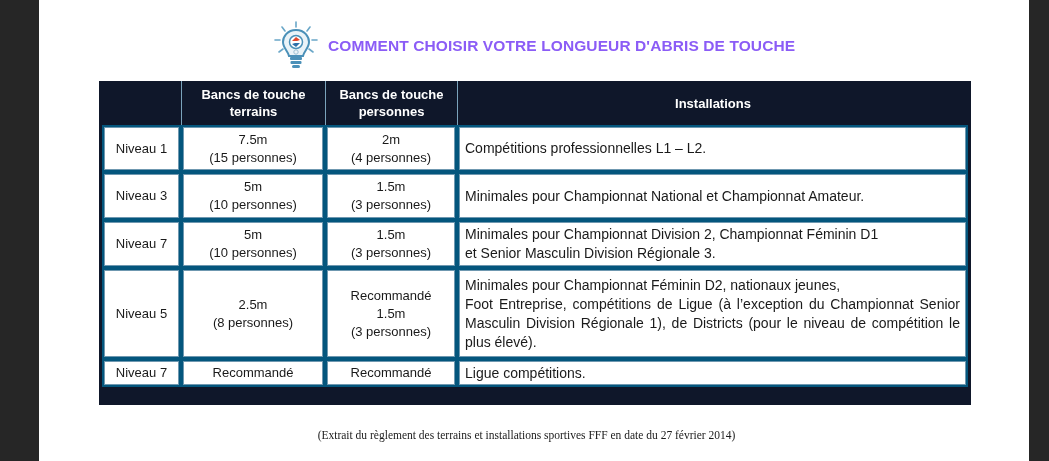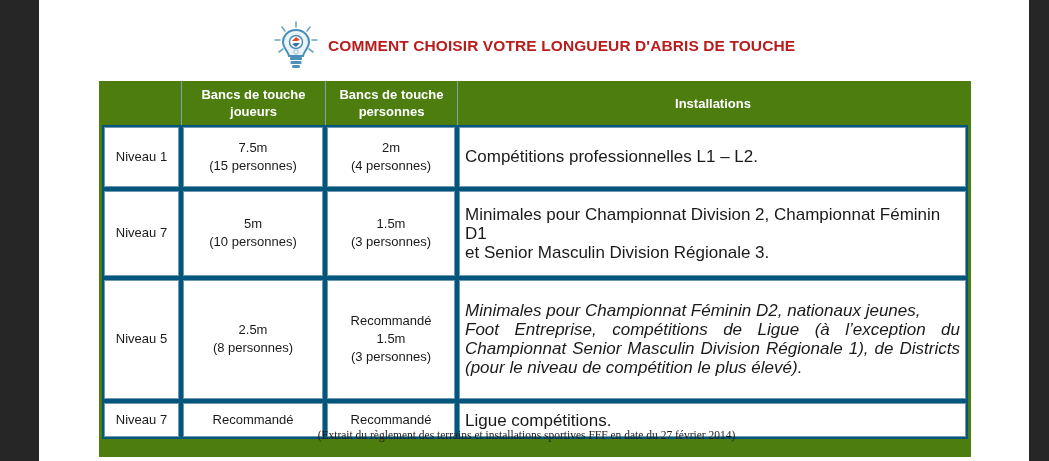--- a/index.html
+++ b/index.html
@@ -21,25 +21,25 @@
       position: absolute; left: 39px; top: 0; width: 990px; height: 461px;
       background: #ffffff;
     }
     .title-row {
       position: absolute; left: 272px; top: 20px; height: 52px;
       display: flex; align-items: center;
     }
     .bulb { width: 48px; height: 52px; margin-right: 8px; }
     .title {
       font-family: "Liberation Sans", sans-serif;
-      font-weight: bold; font-size: 15.5px; color: #b91c1c; letter-spacing: 0.1px;
+      font-weight: bold; font-size: 15.5px; color: #8b5cf6; letter-spacing: 0.1px;
     }
     .table-wrap {
-      position: absolute; left: 99px; top: 81px; width: 872px; height: 376px;
-      background: #4d7c0f;
+      position: absolute; left: 99px; top: 81px; width: 872px; height: 324px;
+      background: #0f172a;
       box-sizing: border-box;
       padding: 0 3px 18px 3px;
     }
     table {
       border-collapse: separate; border-spacing: 0;
       width: 100%; height: 100%;
       table-layout: fixed;
     }
     th {
       color: #ffffff; font-weight: bold; font-size: 13px; line-height: 17px;
@@ -47,22 +47,22 @@
       border-left: 1px solid #7aa3bb;
     }
     th:first-child { border-left: none; }
     td {
       background: #ffffff; color: #1a1a1a; font-size: 13px; line-height: 18px;
       text-align: center; vertical-align: middle;
       border: 2px solid #04567d;
       outline: 1px solid #6f98b0; outline-offset: -3px;
       padding: 0 4px;
     }
-    td.inst { text-align: left; padding-left: 6px; font-size: 17px; line-height: 19px; }
-    td.inst.just { text-align: justify; padding-right: 6px; font-style: italic; }
+    td.inst { text-align: left; padding-left: 6px; font-size: 14px; line-height: 19px; }
+    td.inst.just { text-align: justify; padding-right: 6px; }
     .footnote {
       position: absolute; left: 0; width: 1049px; top: 429px; text-align: center;
       font-family: "Liberation Serif", serif; font-size: 11.5px; color: #1a1a1a;
       padding-left: 2px;
     }
     .line { display: block; }
   </style>
 </head>
 <body>
 
@@ -100,21 +100,21 @@
       <col style="width:79px">
       <col style="width:144px">
       <col style="width:132px">
       <col>
     </colgroup>
     <thead>
       <tr>
         <th></th>
         <th>
           <span class="line">Bancs de touche</span>
-          <span class="line">joueurs</span>
+          <span class="line">terrains</span>
         </th>
         <th>
           <span class="line">Bancs de touche</span>
           <span class="line">personnes</span>
         </th>
         <th>Installations</th>
       </tr>
     </thead>
     <tbody>
       <tr style="height:44px">
@@ -122,20 +122,34 @@
         <td>
           <span class="line">7.5m</span>
           <span class="line">(15 personnes)</span>
         </td>
         <td>
           <span class="line">2m</span>
           <span class="line">(4 personnes)</span>
         </td>
         <td class="inst">
           <span>Compétitions professionnelles L1 – L2.</span>
+        </td>
+      </tr>
+      <tr style="height:45px">
+        <td>Niveau 3</td>
+        <td>
+          <span class="line">5m</span>
+          <span class="line">(10 personnes)</span>
+        </td>
+        <td>
+          <span class="line">1.5m</span>
+          <span class="line">(3 personnes)</span>
+        </td>
+        <td class="inst">
+          <span>Minimales pour Championnat National et Championnat Amateur.</span>
         </td>
       </tr>
       <tr style="height:45px">
         <td>Niveau 7</td>
         <td>
           <span class="line">5m</span>
           <span class="line">(10 personnes)</span>
         </td>
         <td>
           <span class="line">1.5m</span>

